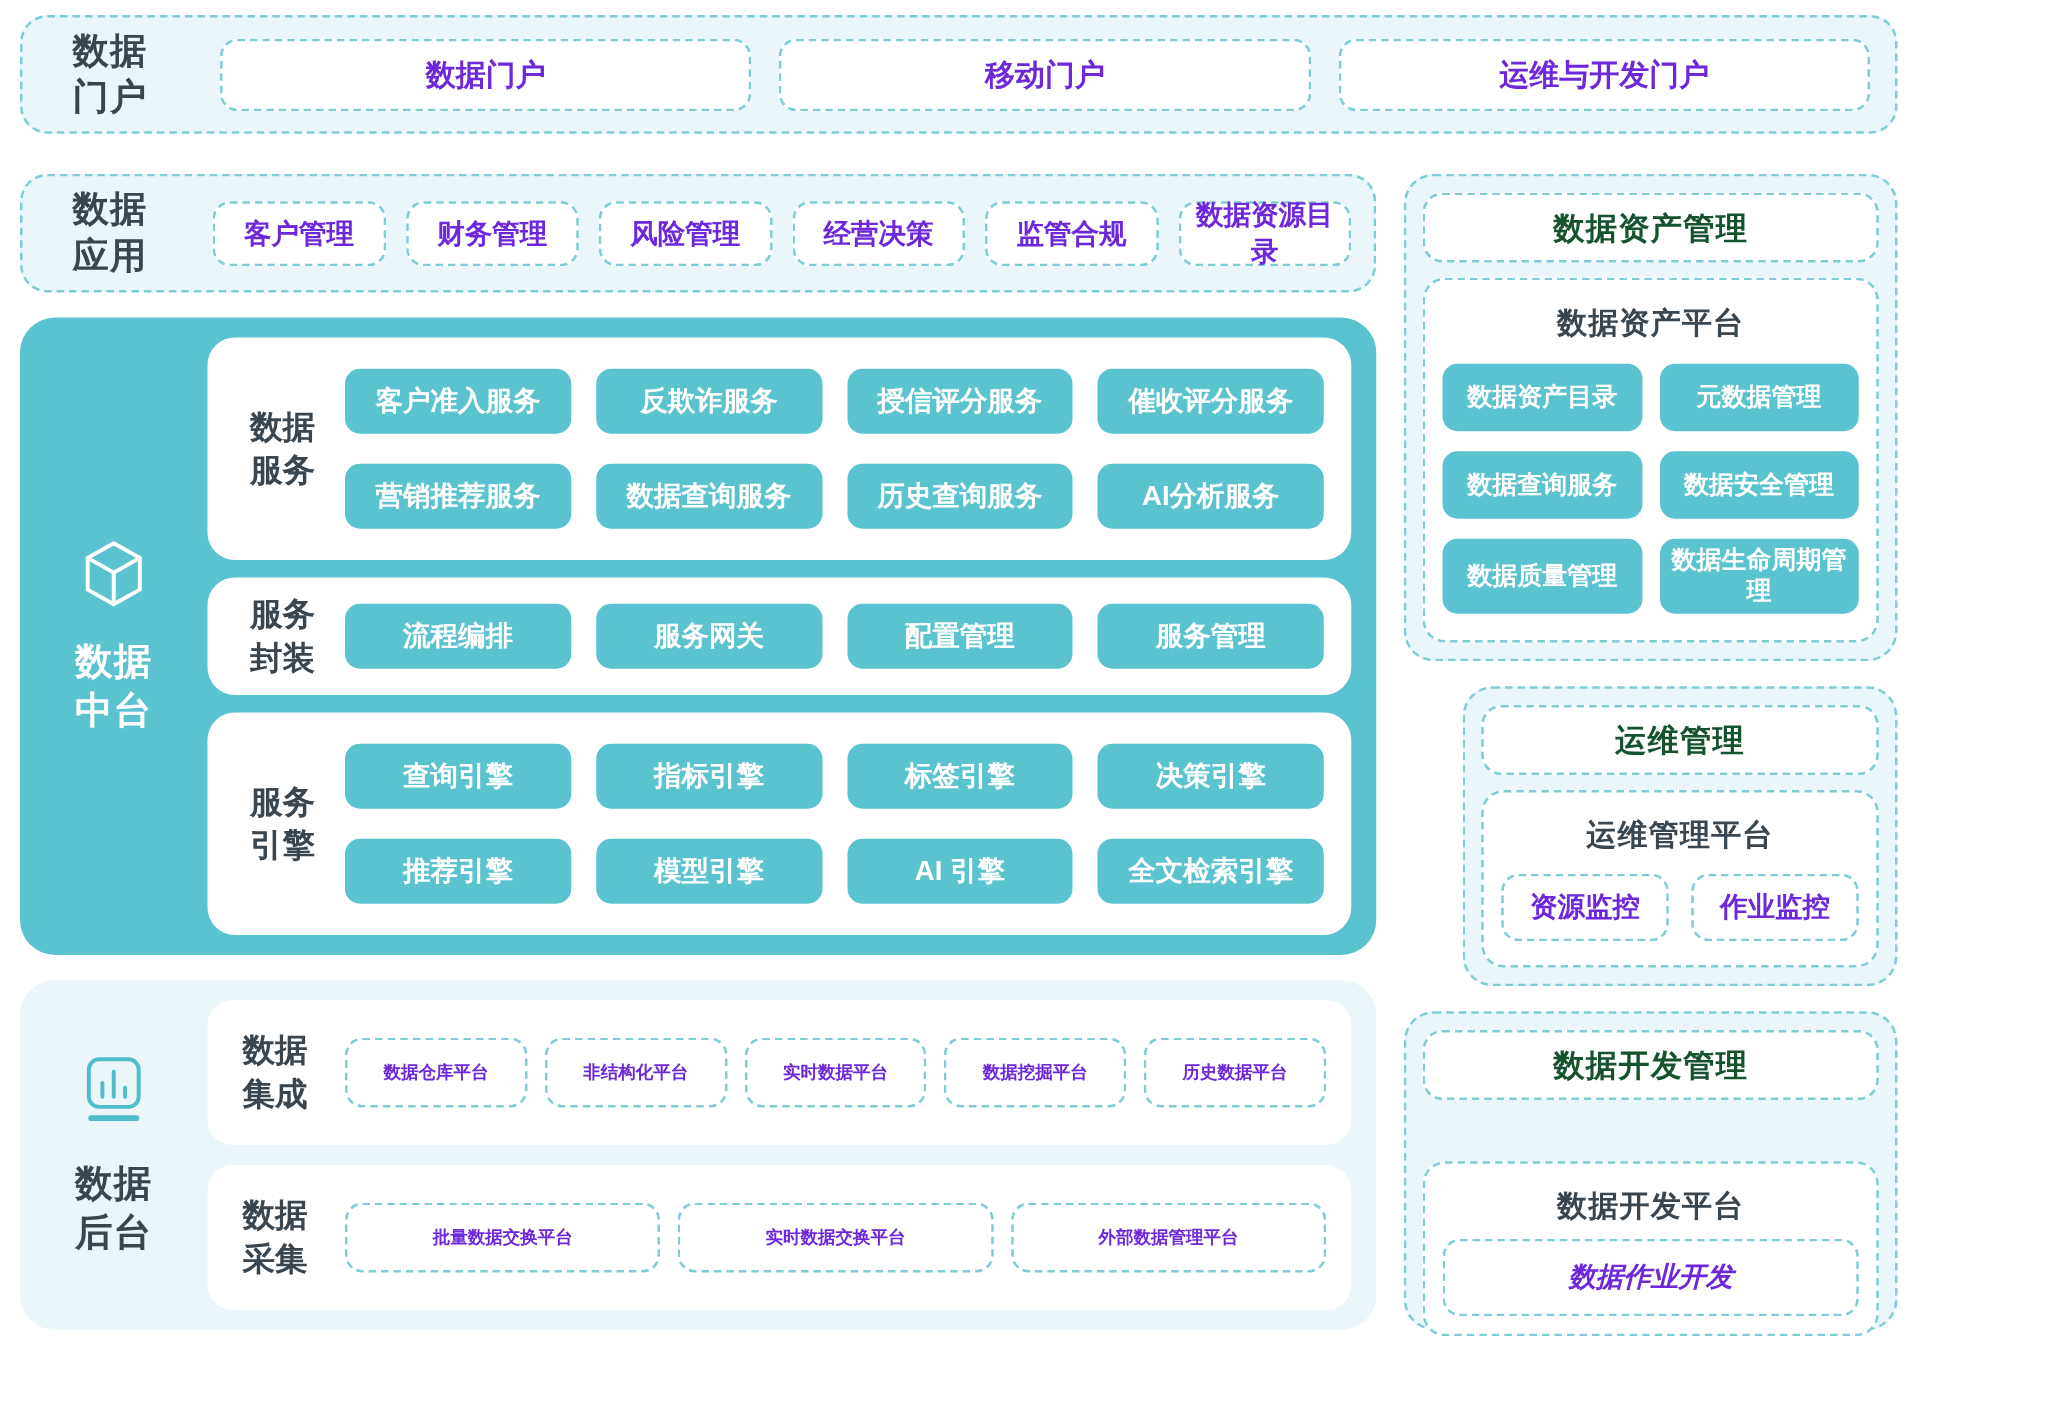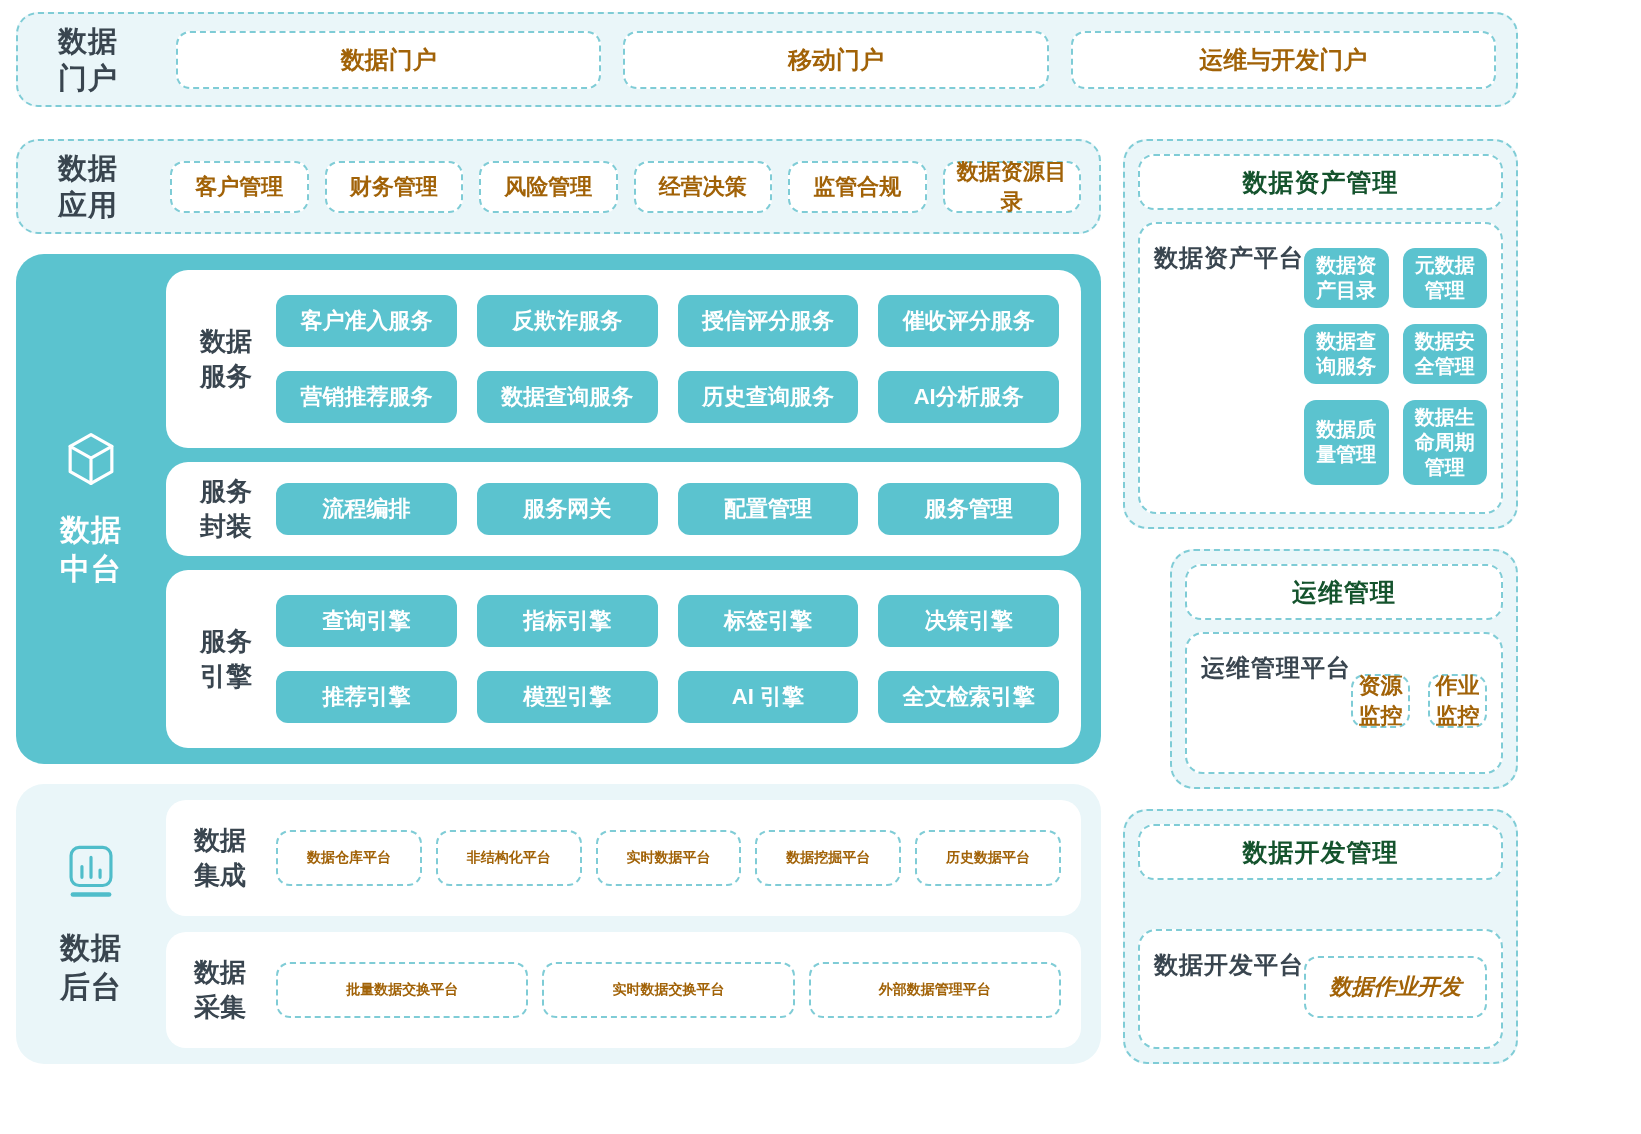--- a/index.html
+++ b/index.html
@@ -33,21 +33,21 @@
     color: #39454f;
   }
   .dash-box {
     background: #ffffff;
     border: 2px dashed #7fccd6;
     border-radius: 14px;
     display: flex;
     align-items: center;
     justify-content: center;
     font-weight: 600;
-    color: #a16207;
+    color: #6d28d9;
     text-align: center;
   }
   .btn {
     background: #5bc3cf;
     border-radius: 12px;
     color: #ffffff;
     font-size: 22px;
     font-weight: 600;
     display: flex;
     align-items: center;
@@ -215,21 +215,21 @@
     letter-spacing: 1px;
     margin-bottom: 12px;
     color: #14532d;
   }
   .rplatform {
     background: #ffffff;
     border: 2px dashed #7fccd6;
     border-radius: 18px;
     flex: 1;
     display: flex;
-    flex-direction: row;
+    flex-direction: column;
     padding: 10px 14px 14px;
   }
   .rplatform-title {
     text-align: center;
     font-size: 24px;
     font-weight: 700;
     letter-spacing: 1px;
     padding: 8px 0 10px;
     flex: none;
     color: #39454f;

